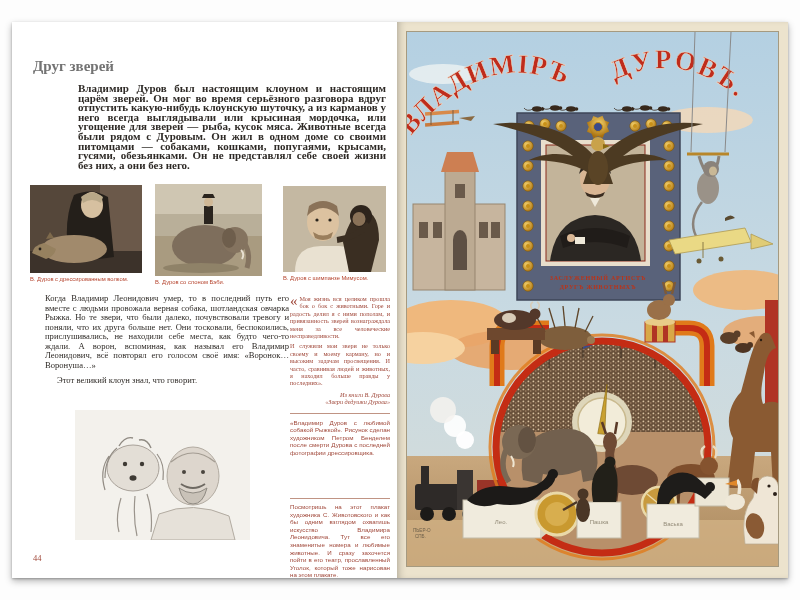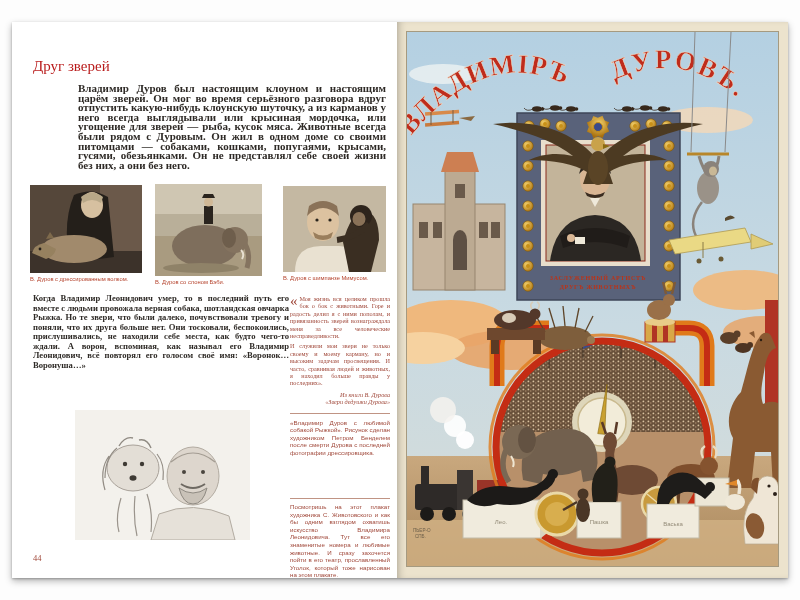--- a/index.html
+++ b/index.html
@@ -5,29 +5,29 @@
   html,body{margin:0;padding:0;background:#ffffff;width:800px;height:600px;overflow:hidden;
     font-family:"Liberation Serif", serif;}
   .stage{position:relative;width:800px;height:600px;background:#fdfdfd;}
   .spread{position:absolute;left:12px;top:22px;width:776px;height:556px;
     box-shadow:0 3px 7px rgba(0,0,0,.30), 0 1px 2px rgba(0,0,0,.25);}
   .page{position:absolute;top:0;height:556px;}
   .page-left{left:0;width:385px;background:#ffffff;}
   .page-right{left:385px;width:391px;background:#ece3cd;
     box-shadow:inset 6px 0 10px -6px rgba(0,0,0,.35);}
   
-  .title{position:absolute;left:21px;top:36px;font-size:15px;font-weight:normal;color:#b91c1c;}
+  .title{position:absolute;left:21px;top:36px;font-size:15px;font-weight:bold;color:#737373;}
   .intro{position:absolute;left:66px;top:62px;width:308px;font-size:11px;line-height:9.6px;
     color:#2e2a26;text-align:justify;font-weight:bold;}
   .photo-fig{position:absolute;}
   .photo-frame{display:block;background:#5a4c3e;}
   .photo-cap{margin-top:3px;font-family:"Liberation Sans",sans-serif;font-size:5.8px;color:#b5442e;line-height:6.5px;}
   .bodycol{position:absolute;left:21px;top:272px;width:256px;font-size:8.6px;line-height:9.5px;
     color:#2e2a26;text-align:justify;}
-  .bodycol p{margin:0 0 6px 0;font-weight:bold;}
+  .bodycol p{margin:0 0 6px 12px;}
   .bodycol p.ind{text-indent:12px;margin-bottom:0;}
   .sidebar{position:absolute;left:278px;top:273px;width:100px;color:#a0483a;}
   .sb-quote{font-size:6.2px;line-height:7.4px;text-align:justify;}
   .sb-qmark{float:left;font-size:15px;line-height:13px;margin-right:2px;color:#a0483a;}
   .sb-attr{font-size:6.2px;line-height:7.4px;font-style:italic;text-align:right;margin-top:4px;}
   .sb-rule{border:0;border-top:1px solid #c09484;margin:7px 0 5px 0;}
   .sb-note{font-family:"Liberation Sans",sans-serif;font-size:6.2px;line-height:7.6px;text-align:justify;}
   .sb-note2{position:absolute;left:0;top:203px;width:100px;border-top:1px solid #c09484;padding-top:4px;
     font-family:"Liberation Sans",sans-serif;font-size:6.2px;line-height:7.6px;text-align:justify;}
   .sketch{position:absolute;left:63px;top:388px;width:175px;height:130px;}
@@ -93,20 +93,21 @@
         <path d="M60,56 q8,-30 22,-32 q14,4 14,30 l-8,32 h-22 z" fill="#3a2e22"></path>
         <circle cx="78" cy="30" r="11" fill="#2e241c"></circle>
         <ellipse cx="76" cy="33" rx="6.5" ry="7" fill="#8a7258"></ellipse>
         <path d="M86,38 q-14,14 -32,16" stroke="#3a2e22" stroke-width="6" fill="none"></path>
       </svg>
       <figcaption class="photo-cap">В. Дуров с шимпанзе Мимусом.</figcaption>
     </figure>
 
     <div class="bodycol">
       <p>Когда Владимир Леонидович умер, то в последний путь его вместе с людьми провожала верная собака, шотландская овчарка Рыжка. Но те звери, что были далеко, почувствовали тревогу и поняли, что их друга больше нет. Они тосковали, беспокоились, прислушивались, не находили себе места, как будто чего-то ждали. А ворон, вспоминая, как называл его Владимир Леонидович, всё повторял его голосом своё имя: «Воронок… Воронуша…»</p>
+      <p class="ind">Этот великий клоун знал, что говорит.</p>
     </div>
 
     <div class="sidebar">
       <div class="sb-quote">
         <span class="sb-qmark">«</span><span>Моя жизнь вся целиком прошла бок о бок с животными. Горе и радость делил я с ними пополам, и привязанность зверей вознаграждала меня за все человеческие несправедливости.</span>
       </div>
       <div class="sb-quote" style="margin-top:3px">И служили мои звери не только своему и моему карману, но и высоким задачам просвещения. И часто, сравнивая людей и животных, я находил больше правды у последних».</div>
       <div class="sb-attr">Из книги В. Дурова</div>
       <div class="sb-attr" style="margin-top:0">«Звери дедушки Дурова»</div>
       <hr class="sb-rule">

